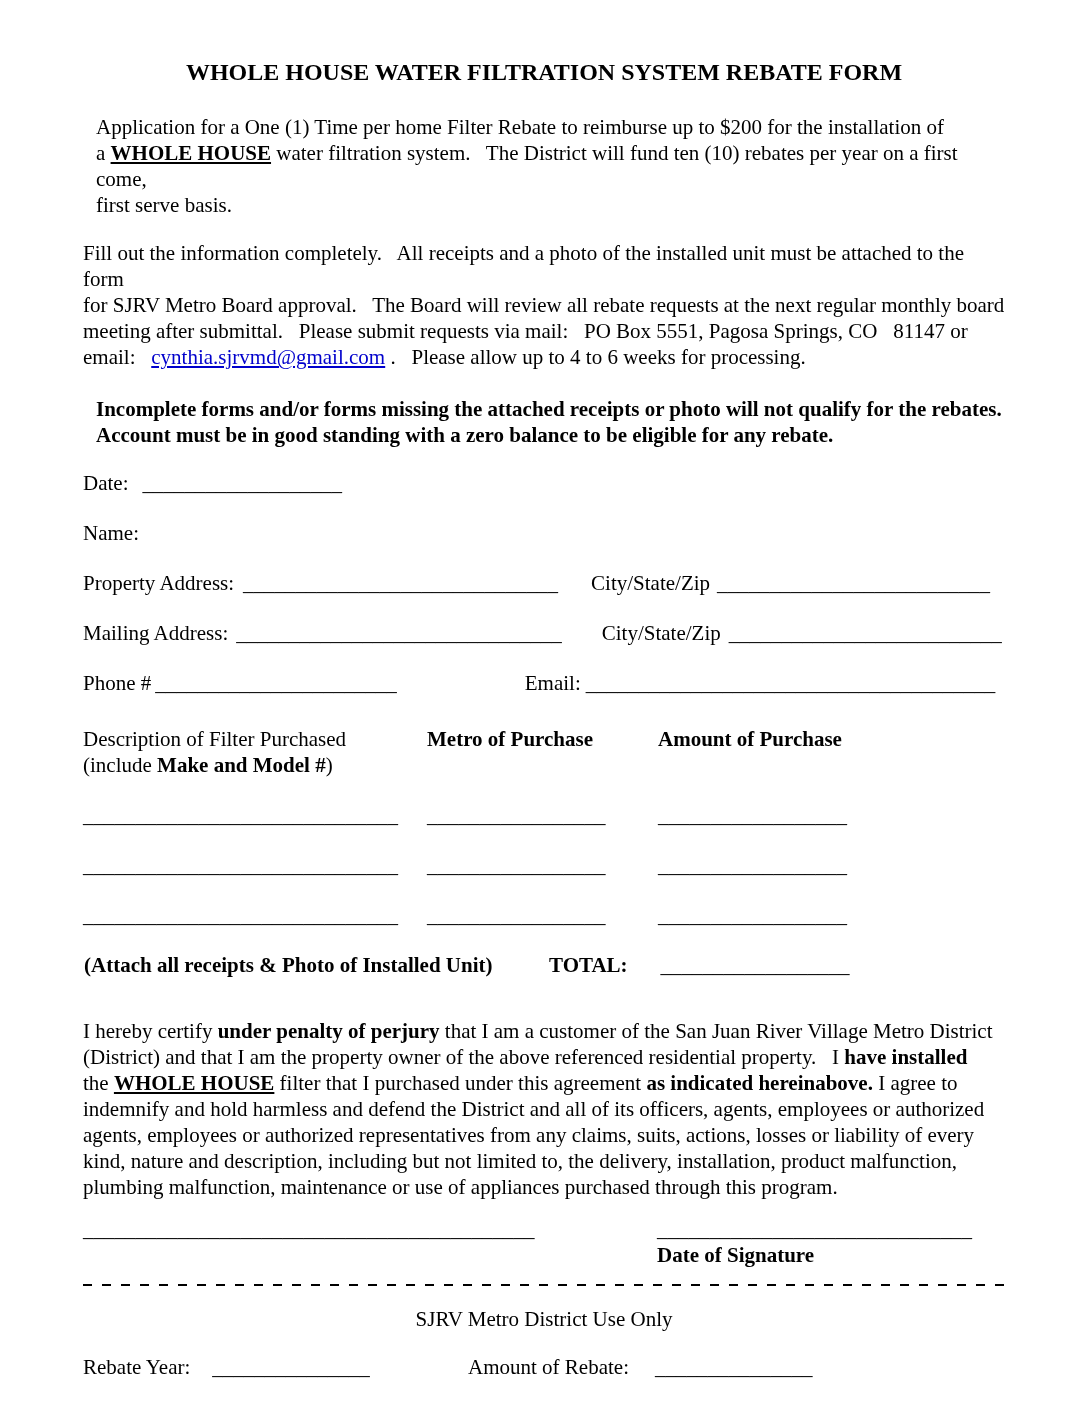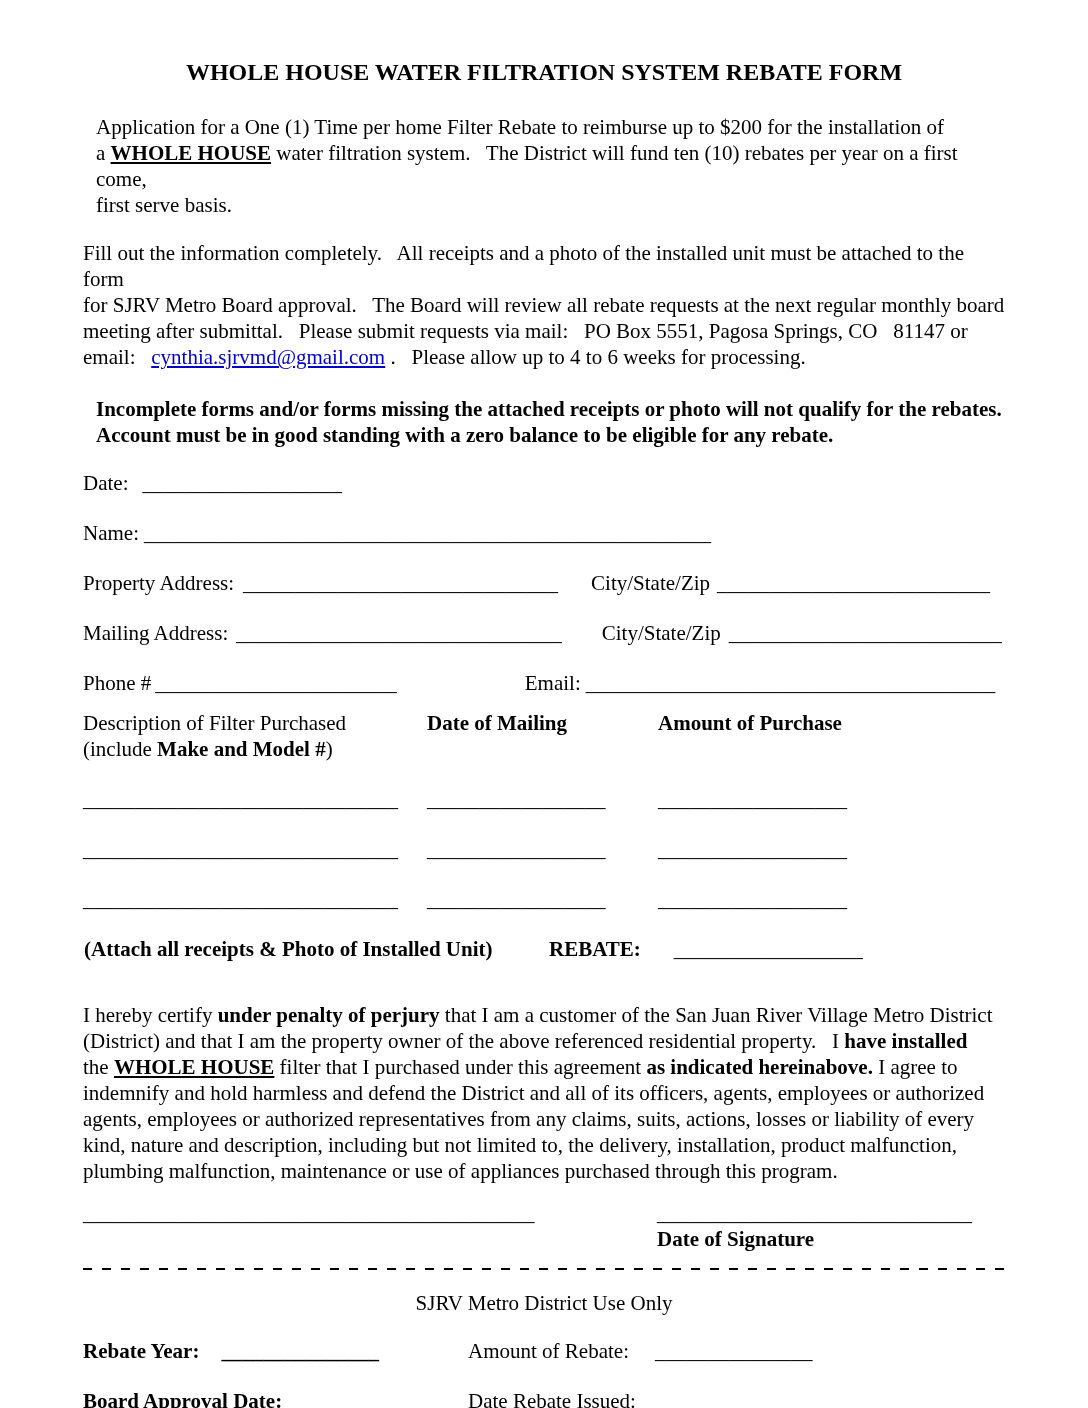--- a/index.html
+++ b/index.html
@@ -41,21 +41,21 @@
   .sig-left { width: 574px; }
   .sig-right { flex: 1; }
   .sig-label { font-weight: bold; }
   .dashed {
     height: 2px;
     margin: 16px 0 20px 0;
     background: repeating-linear-gradient(90deg, #000 0 9px, transparent 9px 19px);
   }
   .office-title { text-align: center; margin: 0 0 22px 0; }
   .office-row { display: flex; align-items: baseline; margin: 0 0 24px 0; }
-  .office-cell-left { width: 385px; display: flex; align-items: flex-end; font-weight: bold; }
+  .office-cell-left { width: 385px; display: flex; align-items: flex-end; }
   .office-cell-right { flex: 1; display: flex; align-items: center; }
 </style>
 </head>
 <body>
 
 <div class="page">
 
   <div class="title">WHOLE HOUSE WATER FILTRATION SYSTEM REBATE FORM</div>
 
   <p class="para tight"><span class="t">Application for a One (1) Time per home Filter Rebate to reimburse up to $200 for the installation of</span><br><span class="t">a </span><span class="t b u">WHOLE HOUSE</span><span class="t"> water filtration system.   The District will fund ten (10) rebates per year on a first come,</span><br><span class="t">first serve basis.</span></p>
@@ -64,47 +64,46 @@
 
   <p class="para tight b"><span class="t">Incomplete forms and/or forms missing the attached receipts or photo will not qualify for the rebates.</span><br><span class="t">Account must be in good standing with a zero balance to be eligible for any rebate.</span></p>
 
   <div class="row">
     <span class="t">Date:</span>
     <span class="t" style="margin-left:14px">___________________</span>
   </div>
 
   <div class="row">
     <span class="t">Name:</span>
-    <span class="t" style="margin-left:5px">______________________________________________________</span>
   </div>
 
   <div class="row">
     <span class="t">Property Address:</span>
     <span class="t" style="margin-left:9px">______________________________</span>
     <span class="t" style="margin-left:33px">City/State/Zip</span>
     <span class="t" style="margin-left:7px">__________________________</span>
   </div>
 
   <div class="row">
     <span class="t">Mailing Address:</span>
     <span class="t" style="margin-left:8px">_______________________________</span>
     <span class="t" style="margin-left:40px">City/State/Zip</span>
     <span class="t" style="margin-left:8px">__________________________</span>
   </div>
 
-  <div class="row" style="margin-bottom:14px">
+  <div class="row" style="margin-bottom:30px">
     <span class="t">Phone #</span>
     <span class="t" style="margin-left:4px">_______________________</span>
     <span class="t" style="margin-left:128px">Email:</span>
     <span class="t" style="margin-left:5px">_______________________________________</span>
   </div>
 
   <div class="pt-head">
     <div class="pt-c1"><span class="t">Description of Filter Purchased</span><br><span class="t">(include </span><span class="t b">Make and Model #</span><span class="t">)</span></div>
-    <div class="pt-c2 b">Date of Mailing</div>
+    <div class="pt-c2 b">Metro of Purchase</div>
     <div class="pt-c3 b">Amount of Purchase</div>
   </div>
 
   <div class="pt-row" style="margin-top:24px">
     <div class="pt-c1"><span class="t">______________________________</span></div>
     <div class="pt-c2"><span class="t">_________________</span></div>
     <div class="pt-c3"><span class="t">__________________</span></div>
   </div>
 
   <div class="pt-row">
@@ -114,21 +113,21 @@
   </div>
 
   <div class="pt-row">
     <div class="pt-c1"><span class="t">______________________________</span></div>
     <div class="pt-c2"><span class="t">_________________</span></div>
     <div class="pt-c3"><span class="t">__________________</span></div>
   </div>
 
   <div class="attach-row">
     <span class="t b" style="width:465px">(Attach all receipts &amp; Photo of Installed Unit)</span>
-    <span class="t b">REBATE:</span>
+    <span class="t b">TOTAL:</span>
     <span class="t" style="margin-left:33px">__________________</span>
   </div>
 
   <p class="para" style="margin-bottom:16px"><span class="t">I hereby certify </span><span class="t b">under penalty of perjury</span><span class="t"> that I am a customer of the San Juan River Village Metro District</span><br><span class="t">(District) and that I am the property owner of the above referenced residential property.   I </span><span class="t b">have installed</span><br><span class="t">the </span><span class="t b u">WHOLE HOUSE</span><span class="t"> filter that I purchased under this agreement </span><span class="t b">as indicated hereinabove.</span><span class="t"> I agree to</span><br><span class="t">indemnify and hold harmless and defend the District and all of its officers, agents, employees or authorized</span><br><span class="t">agents, employees or authorized representatives from any claims, suits, actions, losses or liability of every</span><br><span class="t">kind, nature and description, including but not limited to, the delivery, installation, product malfunction,</span><br><span class="t">plumbing malfunction, maintenance or use of appliances purchased through this program.</span></p>
 
   <div class="sig-block">
     <div class="sig-left">
       <div><span class="t">___________________________________________</span></div>
     </div>
     <div class="sig-right">

